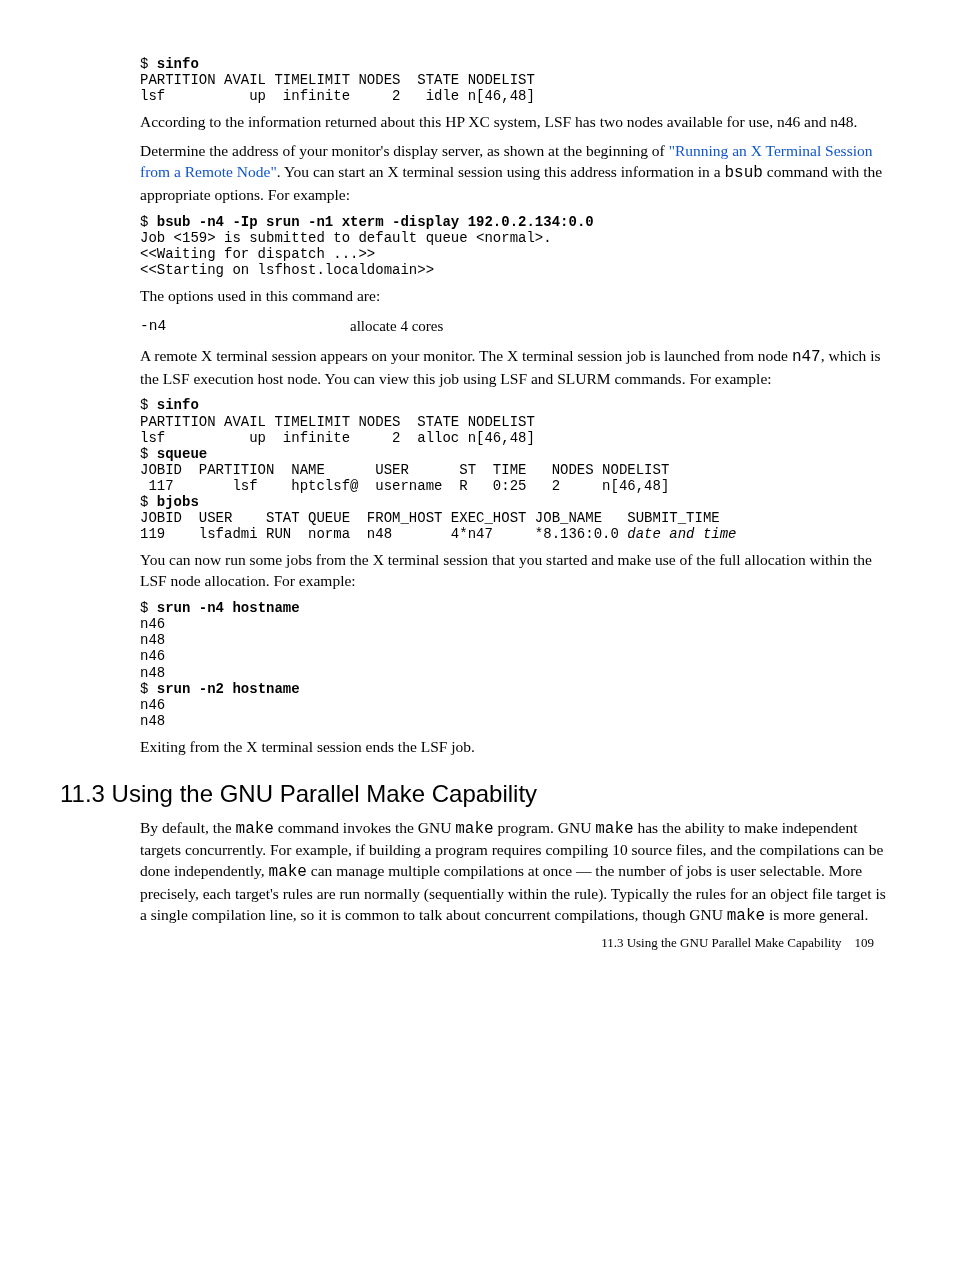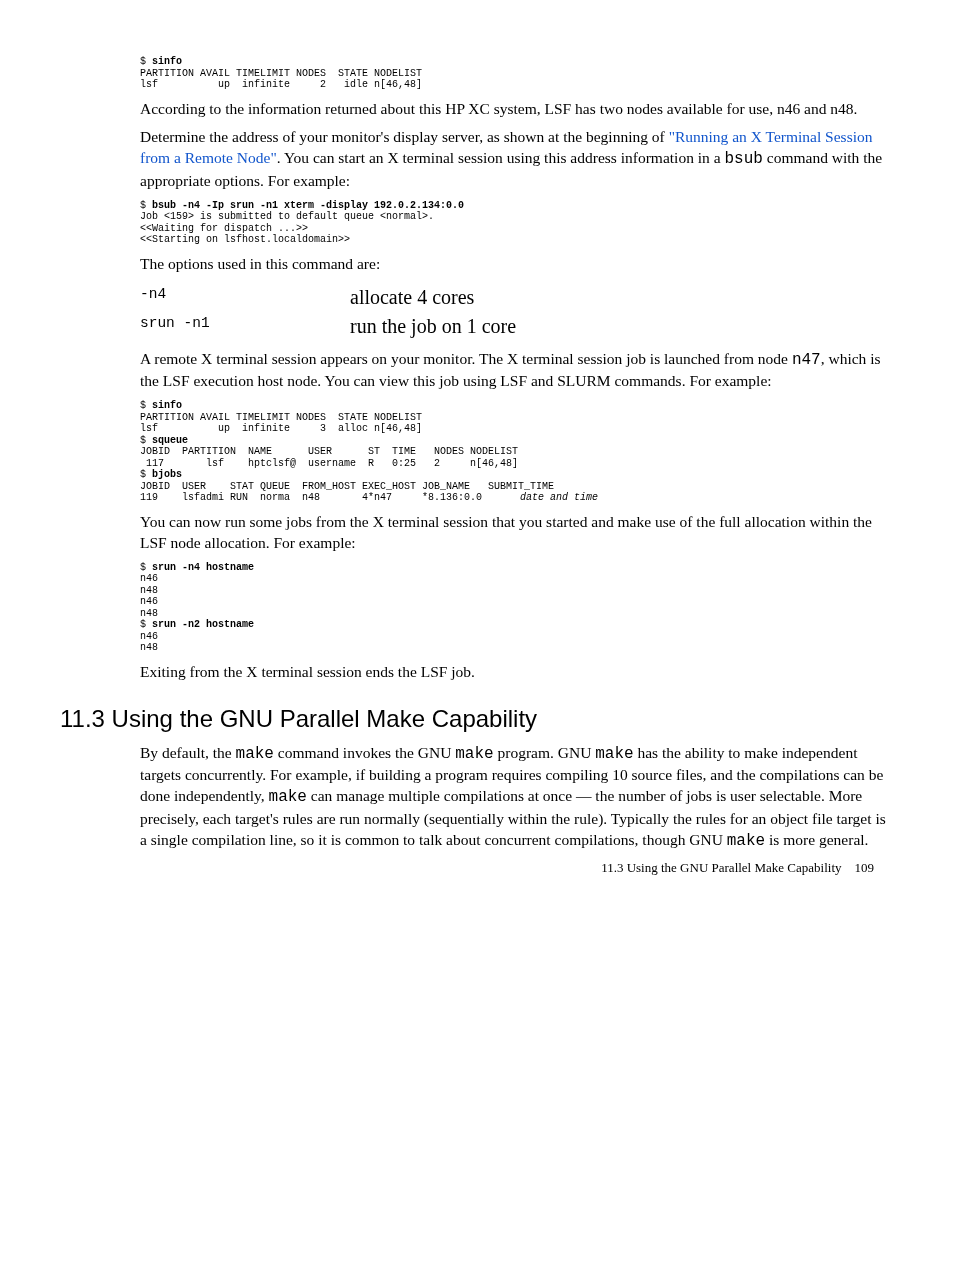--- a/index.html
+++ b/index.html
@@ -12,49 +12,49 @@
   }
   .page {
     padding: 50px 60px 40px 60px;
     box-sizing: border-box;
   }
   .content {
     margin-left: 80px;
   }
   .code-block {
     font-family: 'Courier New', monospace;
-    font-size: 10px;
+    font-size: 14px;
     line-height: 1.15;
     white-space: pre;
     margin: 6px 0;
   }
   .code-inline {
     font-family: 'Courier New', monospace;
     font-size: 16px;
   }
   .bold { font-weight: bold; }
-  .italic { font-style: italic; margin-left: 32px; }
+  .italic { font-style: italic; }
   p.body {
     font-size: 15.5px;
     line-height: 1.35;
     margin: 8px 0;
     text-align: left;
   }
   a.link {
     color: #1155cc;
     text-decoration: none;
   }
   table.opts {
     border-collapse: collapse;
     margin: 4px 0 8px 0;
   }
   table.opts td {
     padding: 3px 0;
     vertical-align: top;
-    font-size: 20px;
+    font-size: 15px;
   }
   table.opts td.col1 {
     font-family: 'Courier New', monospace;
     font-size: 14.5px;
     width: 210px;
   }
   h2.section {
     font-family: Arial, Helvetica, sans-serif;
     font-weight: normal;
     font-size: 24px;
@@ -86,32 +86,28 @@
 <span>&lt;&lt;Starting on lsfhost.localdomain&gt;&gt;</span></div>
 
     <p class="body">The options used in this command are:</p>
 
     <table class="opts">
       <tbody>
           <tr>
         <td class="col1">-n4</td>
         <td>allocate 4 cores</td>
       </tr>
-      <tr>
-        <td class="col1">srun -n1</td>
-        <td>run the job on 1 core</td>
-      </tr>
     </tbody>
       </table>
 
     <p class="body"><span>A remote X terminal session appears on your monitor. The X terminal session job is launched from node </span><span class="code-inline">n47</span><span>, which is the LSF execution host node. You can view this job using LSF and SLURM commands. For example:</span></p>
 
     <div class="code-block"><span>$ </span><span class="bold">sinfo</span>
 <span>PARTITION AVAIL TIMELIMIT NODES  STATE NODELIST</span>
-<span>lsf          up  infinite     3  alloc n[46,48]</span>
+<span>lsf          up  infinite     2  alloc n[46,48]</span>
 <span>$ </span><span class="bold">squeue</span>
 <span>JOBID  PARTITION  NAME      USER      ST  TIME   NODES NODELIST</span>
 <span> 117       lsf    hptclsf@  username  R   0:25   2     n[46,48]</span>
 <span>$ </span><span class="bold">bjobs</span>
 <span>JOBID  USER    STAT QUEUE  FROM_HOST EXEC_HOST JOB_NAME   SUBMIT_TIME</span>
 <span>119    lsfadmi RUN  norma  n48       4*n47     *8.136:0.0 </span><span class="italic">date and time</span></div>
 
     <p class="body">You can now run some jobs from the X terminal session that you started and make use of the full allocation within the LSF node allocation. For example:</p>
 
     <div class="code-block"><span>$ </span><span class="bold">srun -n4 hostname</span>

